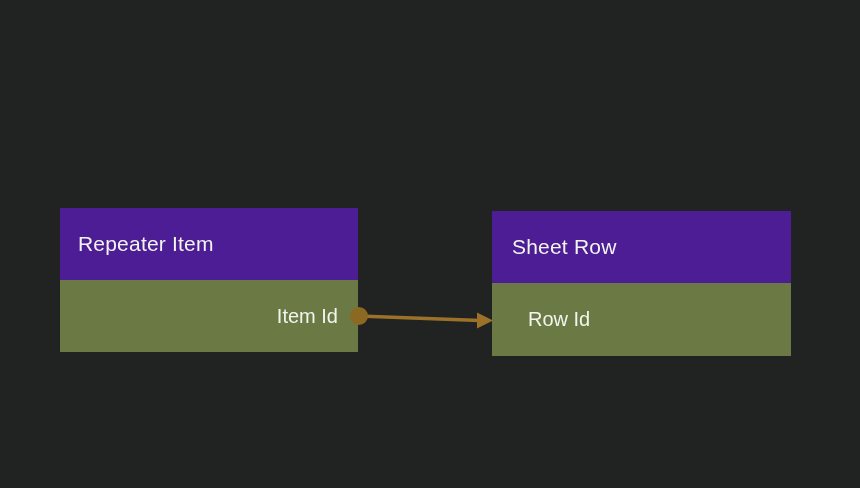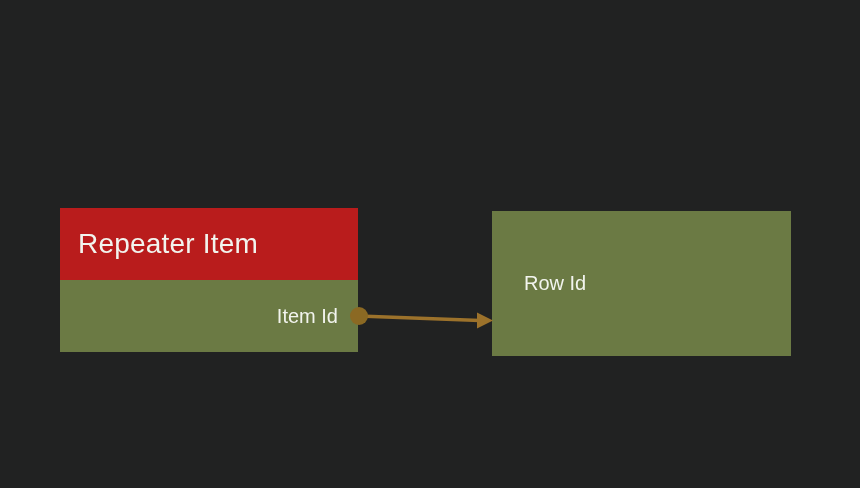--- a/index.html
+++ b/index.html
@@ -20,25 +20,25 @@
     width: 860px;
     height: 488px;
   }
   .node {
     position: absolute;
     display: flex;
     flex-direction: column;
   }
   .node-header {
     height: 72px;
-    background: #b91c1c;
+    background: #4c1d95;
     display: flex;
     align-items: center;
     color: #f2f4ee;
-    font-size: 28px;
+    font-size: 21px;
     letter-spacing: 0.2px;
   }
   .node-body {
     flex: 1;
     background: #6b7a44;
     display: flex;
     flex-direction: column;
   }
   .node-field {
     color: #f2f4ee;
@@ -55,21 +55,21 @@
   }
   #node-repeater-item .node-header { padding-left: 18px; }
   #node-repeater-item .node-field { justify-content: flex-end; padding-right: 20px; }
   #node-sheet-row {
     left: 492px;
     top: 211px;
     width: 299px;
     height: 145px;
   }
   #node-sheet-row .node-header { padding-left: 20px; }
-  #node-sheet-row .node-field { justify-content: flex-start; padding-left: 32px; }
+  #node-sheet-row .node-field { justify-content: flex-start; padding-left: 20px; margin-left: 16px; }
   svg.connector-layer {
     position: absolute;
     inset: 0;
     pointer-events: none;
   }
   svg.connector-layer .hit { pointer-events: all; }
 </style>
 </head>
 <body>
 
@@ -80,20 +80,23 @@
       <span>Repeater Item</span>
     </div>
     <div class="node-body">
       <div class="node-field">
         <span>Item Id</span>
       </div>
     </div>
   </div>
 
   <div class="node" id="node-sheet-row">
+    <div class="node-header">
+      <span>Sheet Row</span>
+    </div>
     <div class="node-body">
       <div class="node-field">
         <span>Row Id</span>
       </div>
     </div>
   </div>
 
   <svg class="connector-layer" width="860" height="488" viewBox="0 0 860 488">
     <line class="hit" x1="359" y1="316" x2="480" y2="320.5" stroke="#9c722b" stroke-width="3.5"></line>
     <polygon class="hit" points="477,312.5 493,320.5 477,328.5" fill="#9c722b"></polygon>

